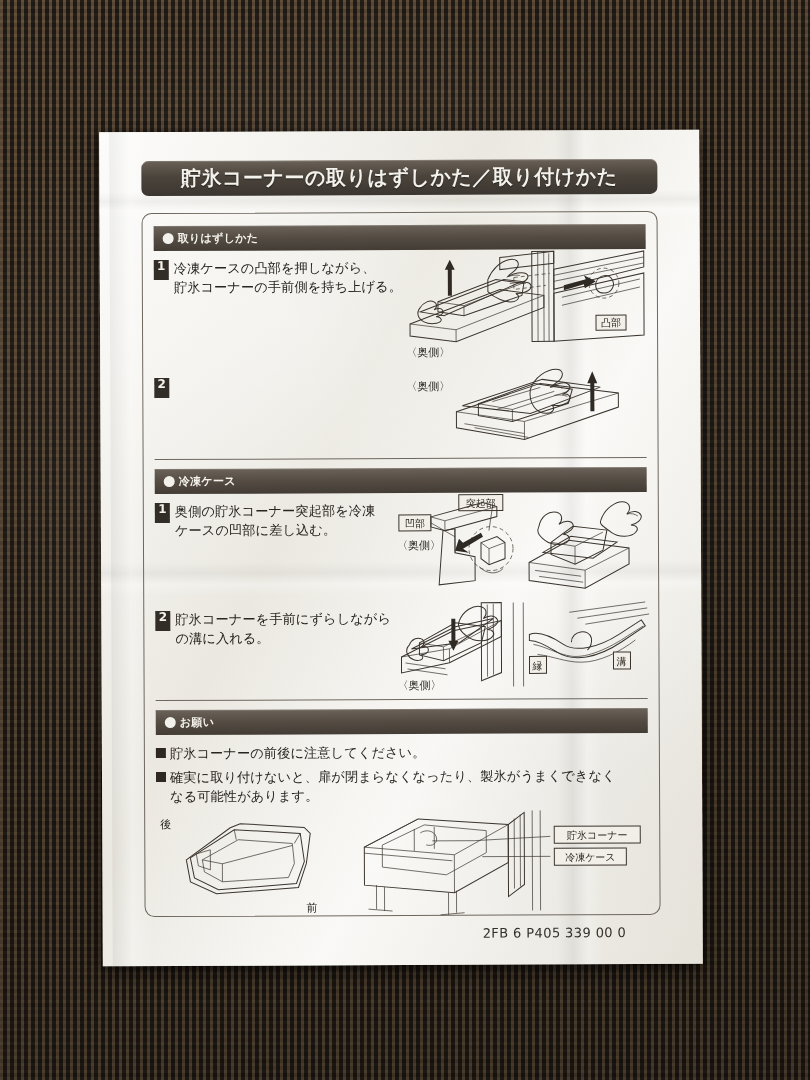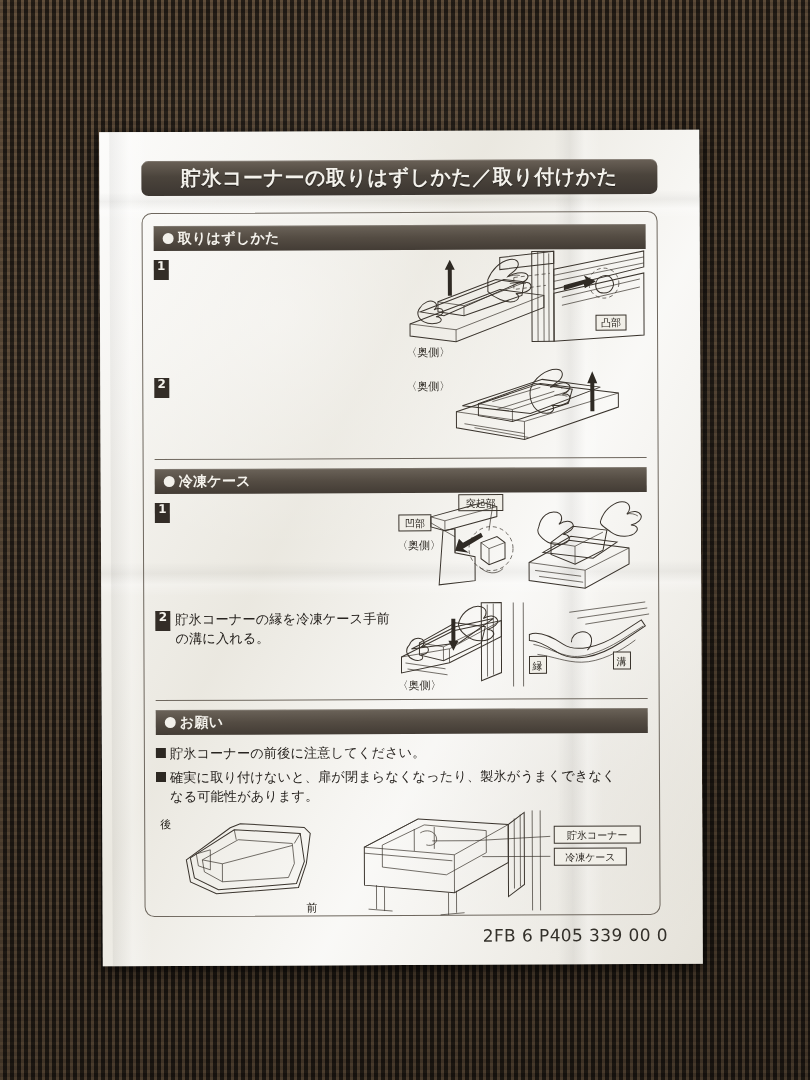--- a/index.html
+++ b/index.html
@@ -122,21 +122,21 @@
   .section-head .bullet {
     width: 11px;
     height: 11px;
     border-radius: 50%;
     background: #f2f0ea;
     margin-right: 4px;
     flex: none;
   }
   .section-head .label {
     color: #f4f2ec;
-    font-size: 14px;
+    font-size: 11px;
     font-weight: bold;
     letter-spacing: 0.3px;
     white-space: nowrap;
   }
 
   .hr {
     border: none;
     border-top: 1.2px solid #6e675e;
     margin: 0;
   }
@@ -206,21 +206,21 @@
     font-family: "DejaVu Sans", "Liberation Sans", sans-serif;
     font-size: 11px;
     fill: #2b2721;
   }
 
   
   .partno {
     position: absolute;
     left: 380px;
     top: 795px;
-    font-size: 17px;
+    font-size: 13px;
     color: #33302a;
     letter-spacing: 0.4px;
   }
 </style>
 </head>
 <body>
 
 <div class="mat"></div>
 <div class="mat-shade"></div>
 
@@ -238,20 +238,22 @@
 
     <div class="section-head">
       <span class="bullet"></span>
       <span class="label">取りはずしかた</span>
     </div>
 
     <div class="row">
       <div class="col-text" style="width:250px;">
         <div class="step">
           <div class="step-num">1</div>
+          <div class="step-text">冷凍ケースの凸部を押しながら、
+貯氷コーナーの手前側を持ち上げる。</div>
         </div>
       </div>
       <div class="col-fig">
         <svg width="244" height="96" viewBox="0 0 244 96">
 
           <g>
 
             <path class="ink" d="M6 74 L96 40 L140 46 L140 58 L52 92 L6 86 Z" fill="#e4e0d5"></path>
             <path class="ink-t" d="M6 74 L52 80 L52 92"></path>
             <path class="ink-t" d="M52 80 L140 46"></path>
@@ -336,20 +338,22 @@
 
     <div class="section-head" style="margin-top:9px;">
       <span class="bullet"></span>
       <span class="label">冷凍ケース</span>
     </div>
 
     <div class="row">
       <div class="col-text" style="width:242px;">
         <div class="step">
           <div class="step-num">1</div>
+          <div class="step-text">奥側の貯氷コーナー突起部を冷凍
+ケースの凹部に差し込む。</div>
         </div>
       </div>
       <div class="col-fig">
         <svg width="252" height="106" viewBox="0 0 252 106">
 
           <rect x="62" y="2" width="44" height="16" class="fillwhite"></rect>
           <text class="boxlabel" x="84" y="14" text-anchor="middle">突起部</text>
 
           <rect x="2" y="22" width="32" height="16" class="fillwhite"></rect>
           <text class="boxlabel" x="18" y="34" text-anchor="middle">凹部</text>
@@ -387,21 +391,21 @@
             <path class="ink-t" d="M102 22 C106 21 110 22 113 24"></path>
           </g>
         </svg>
       </div>
     </div>
 
     <div class="row" style="margin-top:2px;">
       <div class="col-text" style="width:242px;">
         <div class="step">
           <div class="step-num">2</div>
-          <div class="step-text">貯氷コーナーの縁を冷凍ケース手前
+          <div class="step-text">貯氷コーナーを手前にずらしながら
 の溝に入れる。</div>
         </div>
       </div>
       <div class="col-fig">
         <svg width="252" height="92" viewBox="0 0 252 92">
 
           <g>
             <path class="ink" d="M4 56 L56 30 L104 20 L104 36 L52 62 L4 72 Z" fill="#e5e1d6"></path>
             <path class="ink-t" d="M4 56 L52 48 L52 62 M52 48 L104 20"></path>
             <path class="ink" d="M84 2 L104 2 L104 72 L84 80 Z" fill="#e8e5db"></path>

